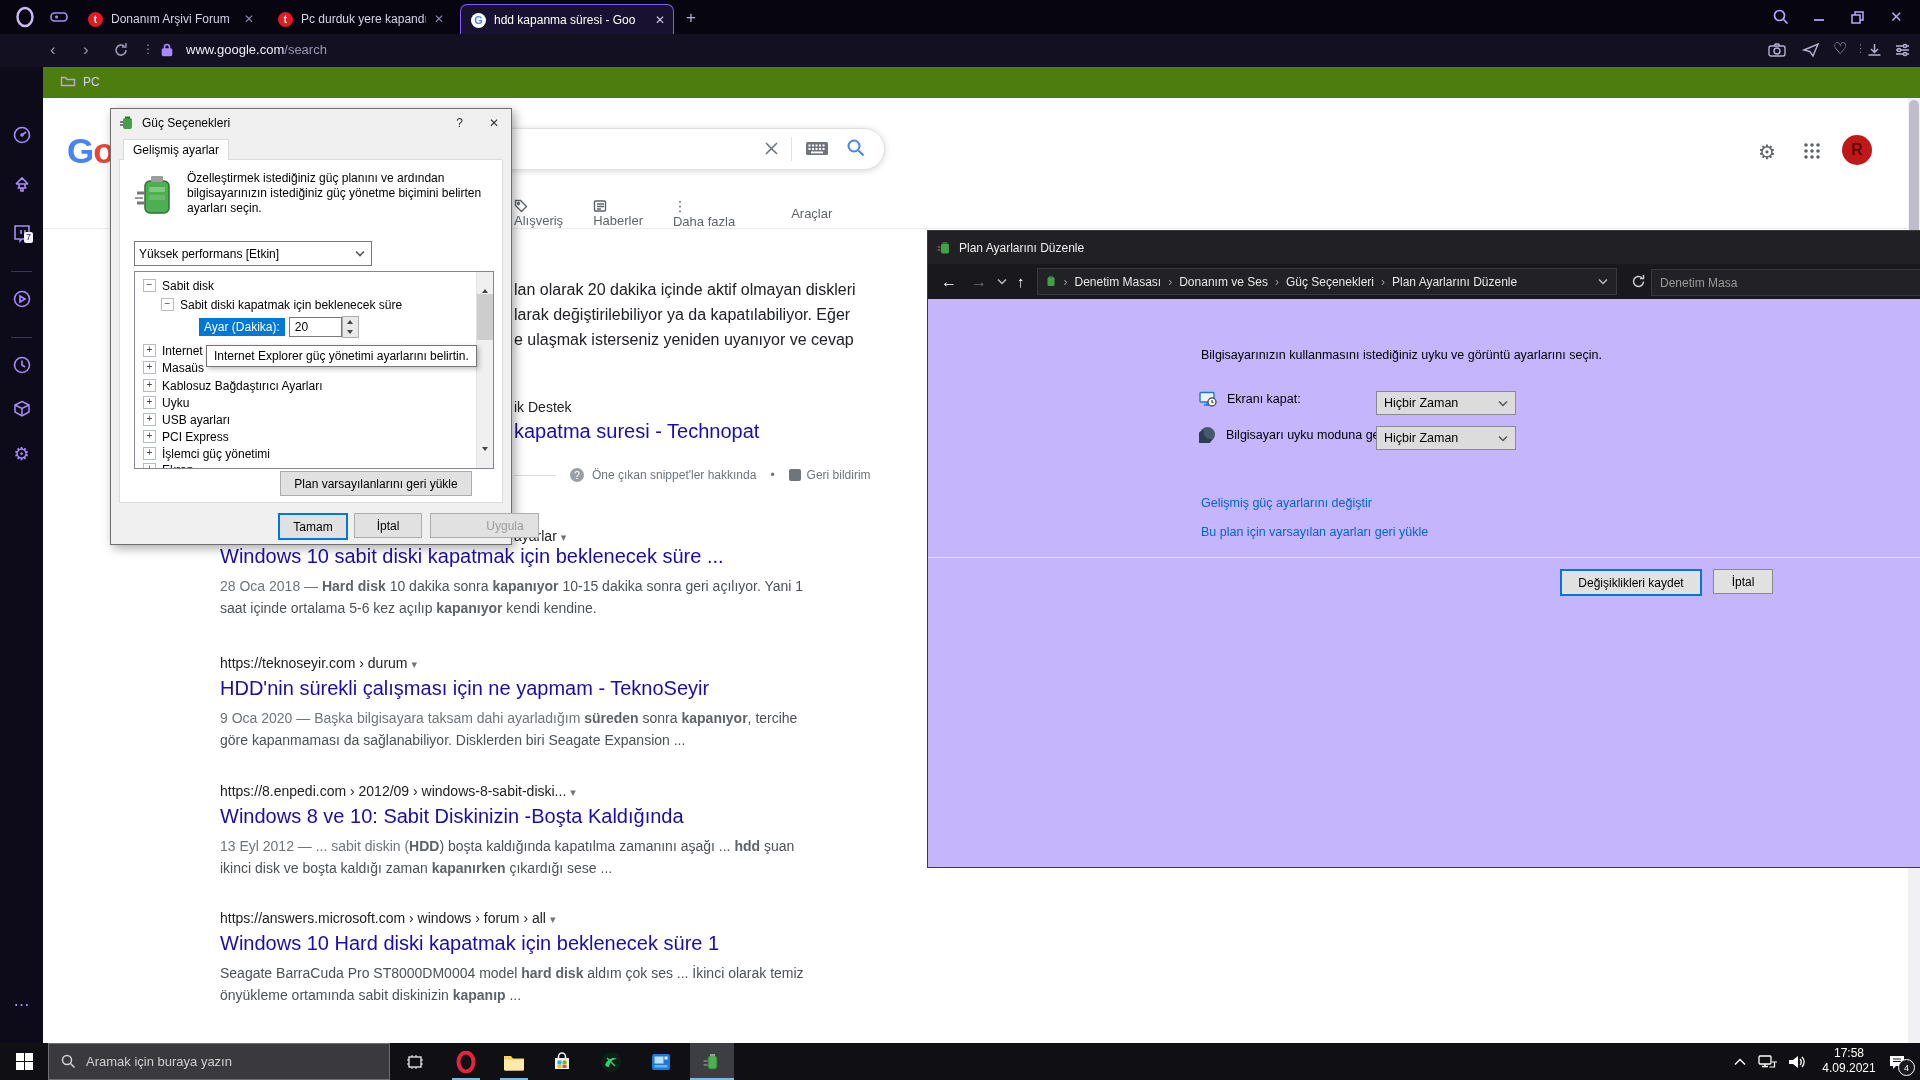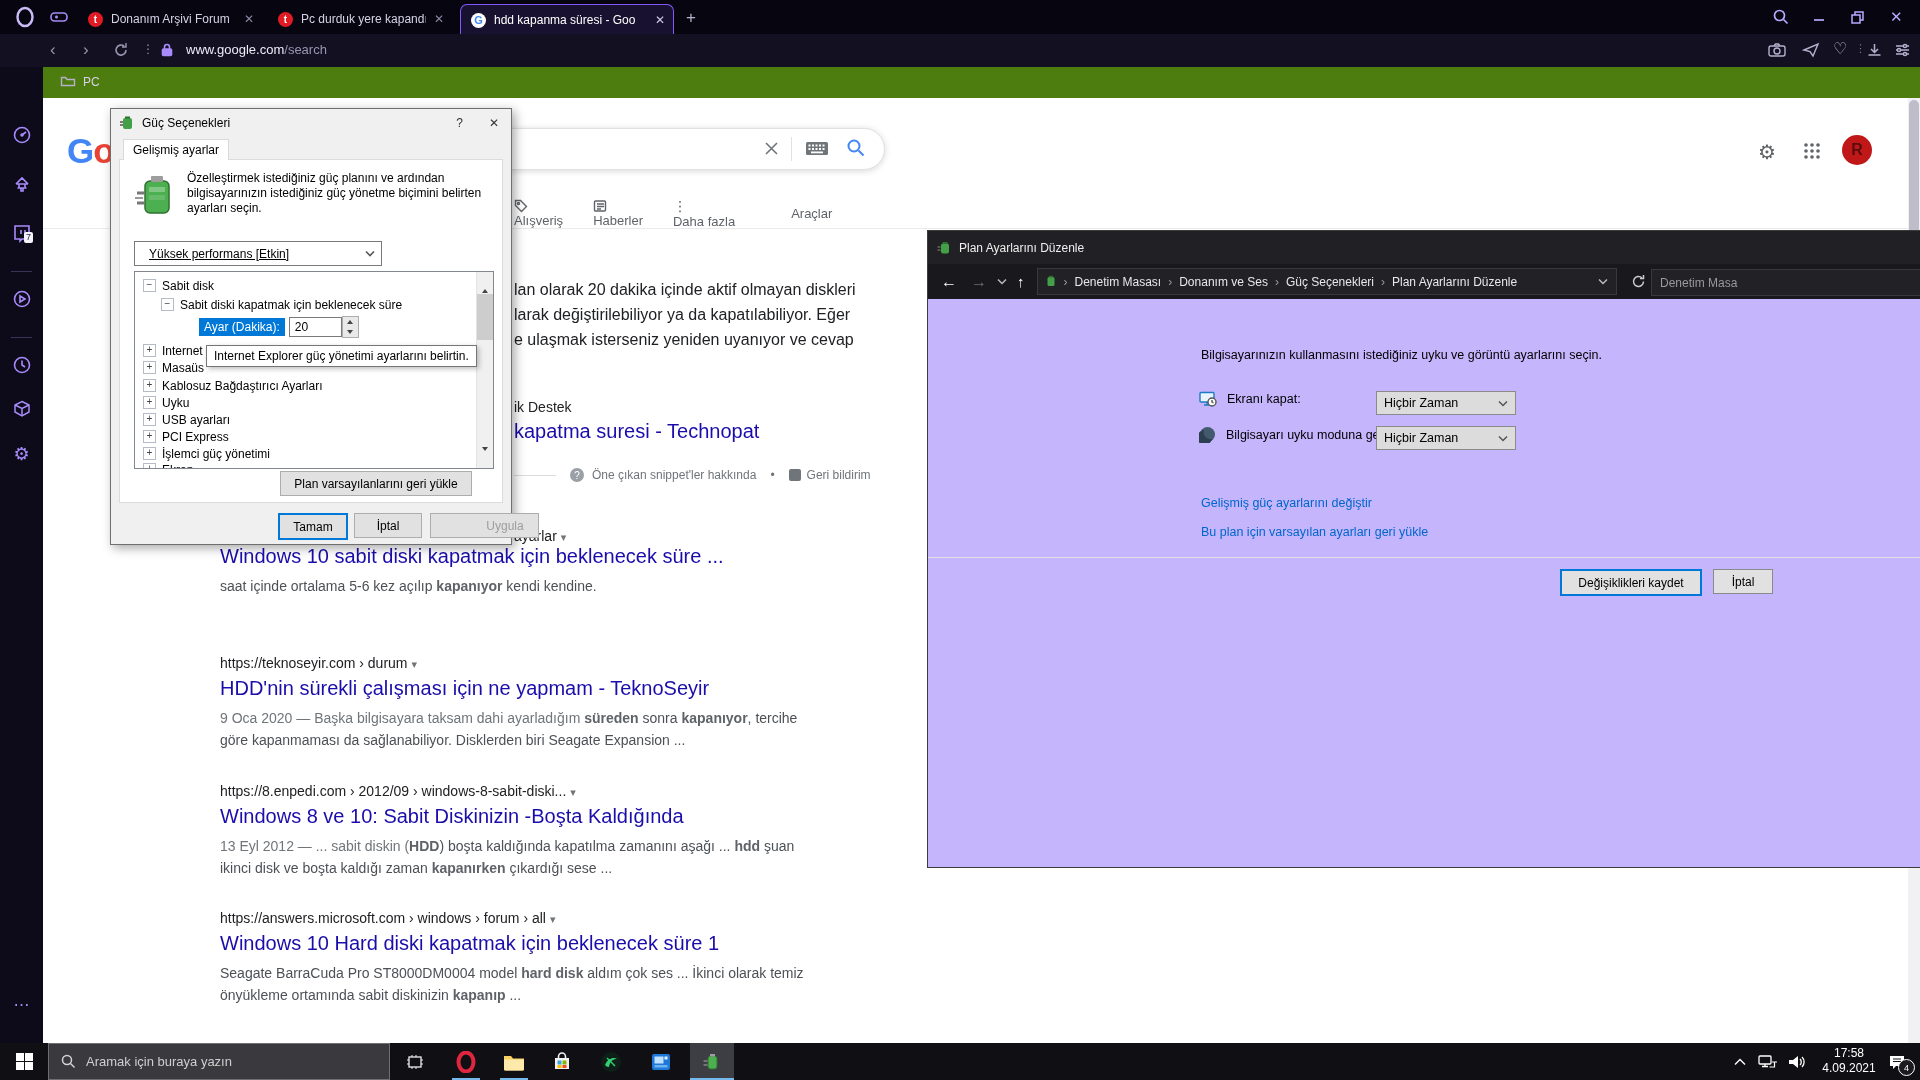--- a/index.html
+++ b/index.html
@@ -62,21 +62,21 @@
   .pagethumb{position:absolute;left:1px;top:2px;width:10px;height:140px;background:#c0bdca;border-radius:5px;}
 
   
   .pdlg{position:absolute;left:110px;top:108px;width:400px;height:435px;background:#f0f0f0;
     border:1px solid #6f6f6f;box-shadow:3px 3px 10px rgba(0,0,0,.35);font-size:12px;color:#000;}
   .pdlg-title{position:absolute;left:0;top:0;width:100%;height:27px;display:flex;align-items:center;}
   .pdlg-tab{position:absolute;left:12px;top:30px;padding:3px 9px;background:#fff;border:1px solid #d9d9d9;
     border-bottom:none;z-index:2;}
   .pdlg-panel{position:absolute;left:8px;top:50px;width:382px;height:342px;background:#fff;border:1px solid #dcdcdc;}
   .combo{position:absolute;left:23px;top:132px;width:232px;height:23px;background:#fff;border:1px solid #7a7a7a;
-    display:flex;align-items:center;padding-left:14px;text-decoration:underline;}
+    display:flex;align-items:center;padding-left:4px;}
   .combo .chv{position:absolute;right:6px;top:8px;}
   .tree{position:absolute;left:23px;top:162px;width:358px;height:196px;background:#fff;border:1px solid #828790;overflow:hidden;}
   .trow{position:absolute;left:0;width:100%;height:17px;display:flex;align-items:center;white-space:nowrap;}
   .expb{width:11px;height:11px;border:1px solid #b6bcc5;color:#444;font-size:10px;line-height:9px;text-align:center;
     margin-right:6px;flex:0 0 auto;background:#fff;}
   .seltag{background:#0078d7;color:#fff;padding:2px 5px;}
   .spin{width:46px;height:18px;border:1px solid #7a7a7a;background:#fff;padding-left:5px;display:flex;align-items:center;}
   .spinbtns{width:15px;height:20px;border:1px solid #adadad;background:#e9e9e9;display:flex;flex-direction:column;}
   .spinbtns div{flex:1;display:flex;align-items:center;justify-content:center;}
   .tri-up{width:0;height:0;border-left:3px solid transparent;border-right:3px solid transparent;border-bottom:4px solid #444;}
@@ -377,20 +377,21 @@
       <span>Geri bildirim</span>
     </div>
 
     <div class="abs" style="left:471px;top:430px;color:#202124;font-size:14px;">
       <span>ayarlar</span>
       <span style="color:#70757a;font-size:11px;">▾</span>
     </div>
 
     <div class="res" style="top:447px;">
       <div class="rtitle">Windows 10 sabit diski kapatmak için beklenecek süre ...</div>
+      <div class="rline"><span class="dt">28 Oca 2018 — </span><span class="b">Hard disk</span><span> 10 dakika sonra </span><span class="b">kapanıyor</span><span> 10-15 dakika sonra geri açılıyor. Yani 1</span></div>
       <div class="rline"><span>saat içinde ortalama 5-6 kez açılıp </span><span class="b">kapanıyor</span><span> kendi kendine.</span></div>
     </div>
 
     <div class="res" style="top:557px;">
       <div class="rurl"><span>https://teknoseyir.com › durum</span> <span class="dd">▾</span></div>
       <div class="rtitle">HDD'nin sürekli çalışması için ne yapmam - TeknoSeyir</div>
       <div class="rline"><span class="dt">9 Oca 2020 — Başka bilgisayara taksam dahi ayarladığım </span><span class="b">süreden</span><span> sonra </span><span class="b">kapanıyor</span><span>, tercihe</span></div>
       <div class="rline"><span>göre kapanmaması da sağlanabiliyor. Disklerden biri Seagate Expansion ...</span></div>
     </div>
 

